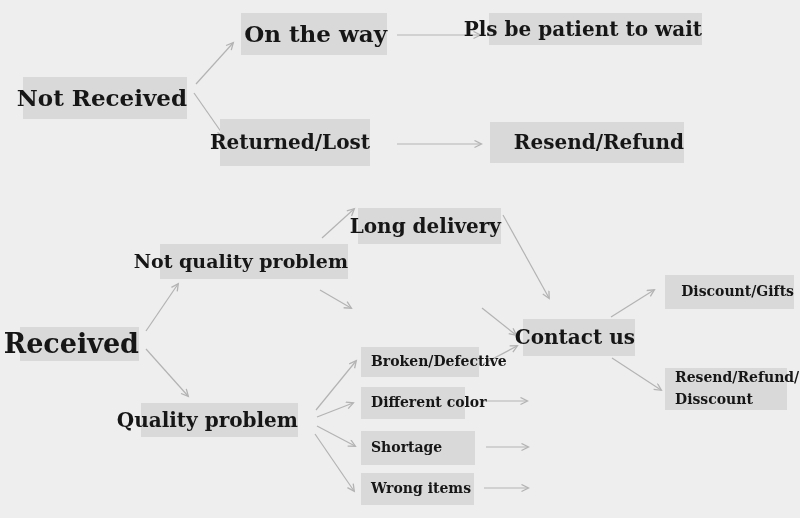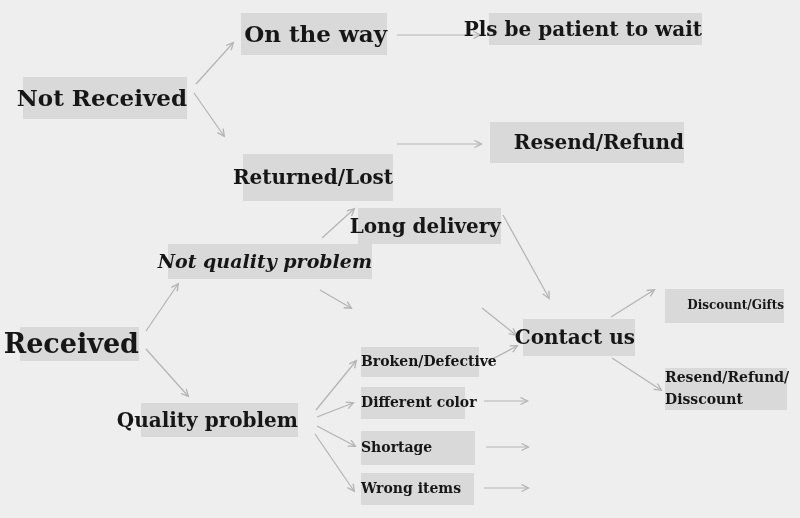--- a/index.html
+++ b/index.html
@@ -41,20 +41,21 @@
     justify-content: center;
     align-items: flex-end;
     text-align: center;
     box-sizing: border-box;
     white-space: nowrap;
     overflow: visible;
   }
   .node.left {
     align-items: flex-start;
     text-align: left;
+    padding-left: 10px;
   }
   .node > div {
     line-height: 1.42;
   }
 </style>
 </head>
 <body>
 
 <div id="canvas" style="--bg: #eeeeee; --node-fill: #d9d9d9; --text-color: #161616;">
   <svg id="edge-layer" xmlns="http://www.w3.org/2000/svg">
@@ -89,30 +90,30 @@
   <div id="node-layer">
       <div class="node" style="left: 23px; top: 77px; width: 164px; height: 42px; font-size: 23px;">
         <div>Not Received</div>
       </div>
       <div class="node" style="left: 241px; top: 13px; width: 146px; height: 42px; font-size: 23px;">
         <div>On the way</div>
       </div>
       <div class="node" style="left: 489px; top: 13px; width: 213px; height: 32px; font-size: 20px;">
         <div>Pls be patient to wait</div>
       </div>
-      <div class="node" style="left: 243px; top: 119px; width: 150px; height: 47px; font-size: 20px; margin-top: 35px;">
+      <div class="node" style="left: 220px; top: 119px; width: 150px; height: 47px; font-size: 20px;">
         <div>Returned/Lost</div>
       </div>
       <div class="node" style="left: 490px; top: 122px; width: 194px; height: 41px; font-size: 20px;">
         <div>Resend/Refund</div>
       </div>
       <div class="node" style="left: 20px; top: 327px; width: 119px; height: 34px; font-size: 27px;">
         <div>Received</div>
       </div>
-      <div class="node" style="left: 168px; top: 244px; width: 204px; height: 35px; font-size: 19px; font-style: italic;">
+      <div class="node" style="left: 160px; top: 244px; width: 188px; height: 35px; font-size: 19px;">
         <div>Not quality problem</div>
       </div>
       <div class="node" style="left: 358px; top: 200px; width: 143px; height: 36px; font-size: 20px; margin-top: 8px;">
         <div>Long delivery</div>
       </div>
       <div class="node" style="left: 141px; top: 403px; width: 157px; height: 34px; font-size: 20px;">
         <div>Quality problem</div>
       </div>
       <div class="node left" style="left: 361px; top: 347px; width: 118px; height: 30px; font-size: 14px;">
         <div>Broken/Defective</div>
@@ -122,21 +123,21 @@
       </div>
       <div class="node left" style="left: 361px; top: 431px; width: 114px; height: 34px; font-size: 14px;">
         <div>Shortage</div>
       </div>
       <div class="node left" style="left: 361px; top: 473px; width: 113px; height: 32px; font-size: 14px;">
         <div>Wrong items</div>
       </div>
       <div class="node" style="left: 523px; top: 319px; width: 112px; height: 37px; font-size: 20px;">
         <div>Contact us</div>
       </div>
-      <div class="node" style="left: 665px; top: 289px; width: 119px; height: 34px; font-size: 12px;">
+      <div class="node" style="left: 665px; top: 275px; width: 129px; height: 34px; font-size: 14px;">
         <div>Discount/Gifts</div>
       </div>
       <div class="node left" style="left: 665px; top: 368px; width: 122px; height: 42px; font-size: 14px; justify-content: space-between;">
         <div>Resend/Refund/</div>
         <div>Disscount</div>
       </div>
     </div>
 </div>
 
 </body></html>

